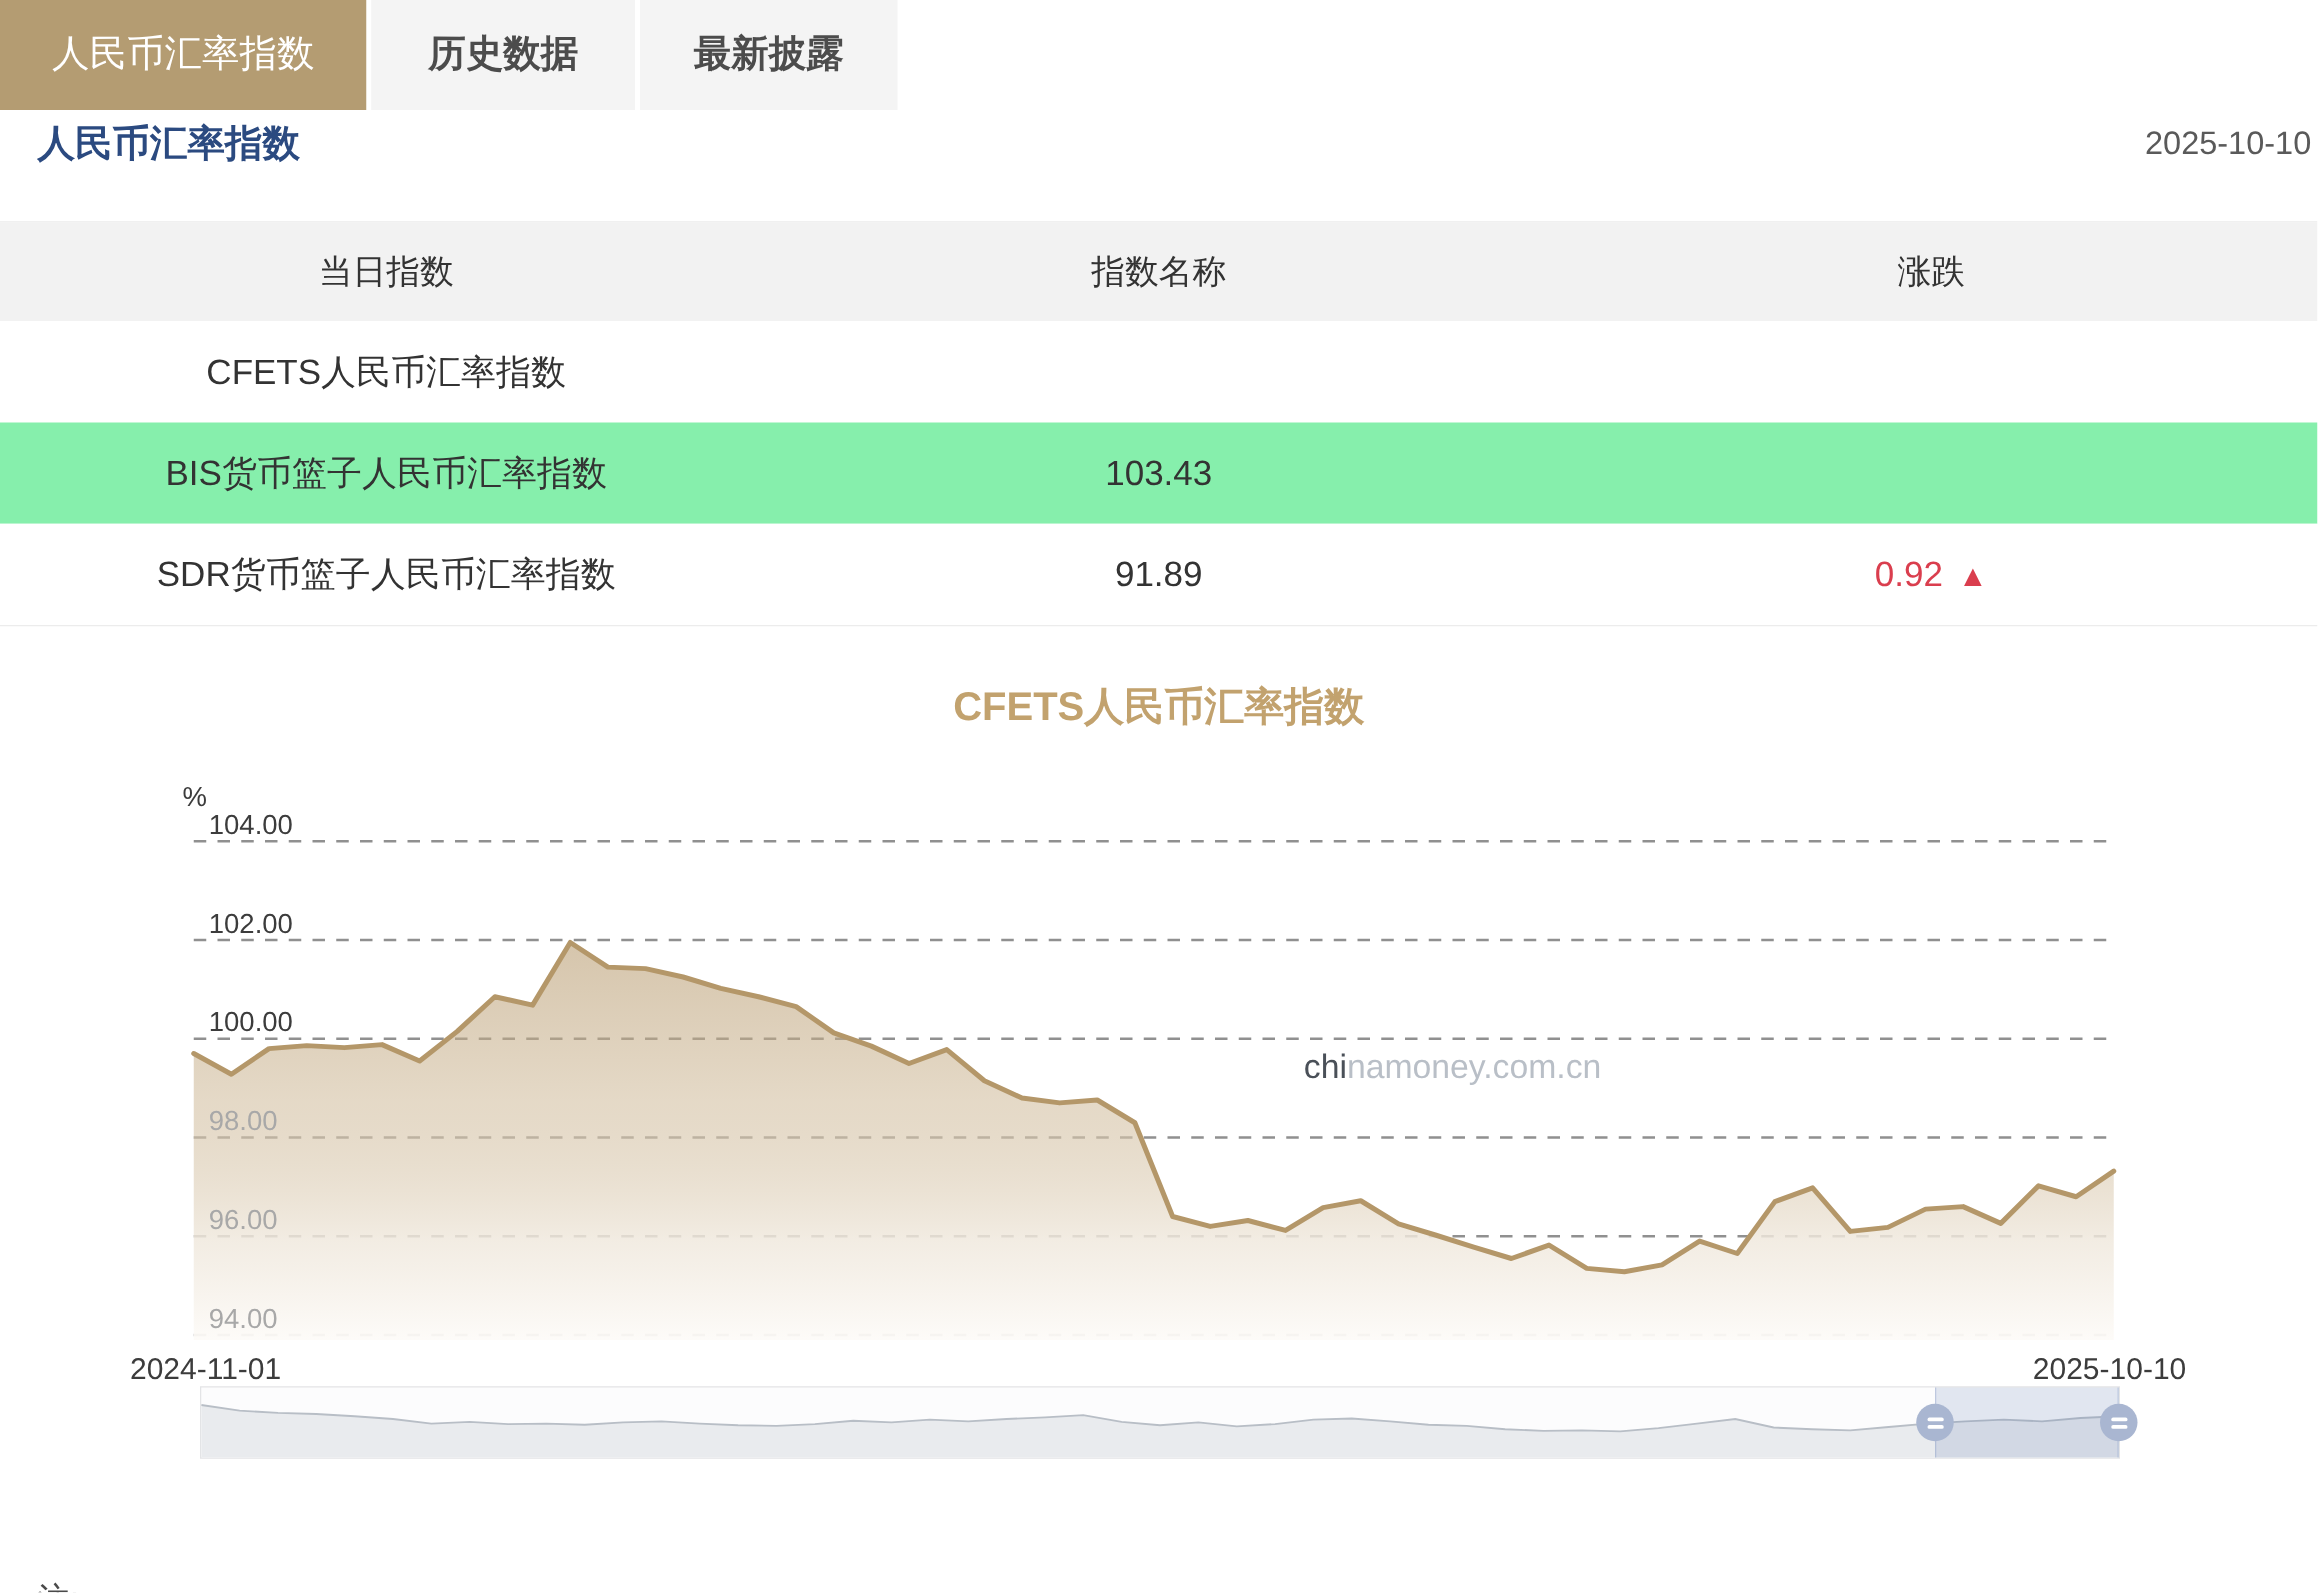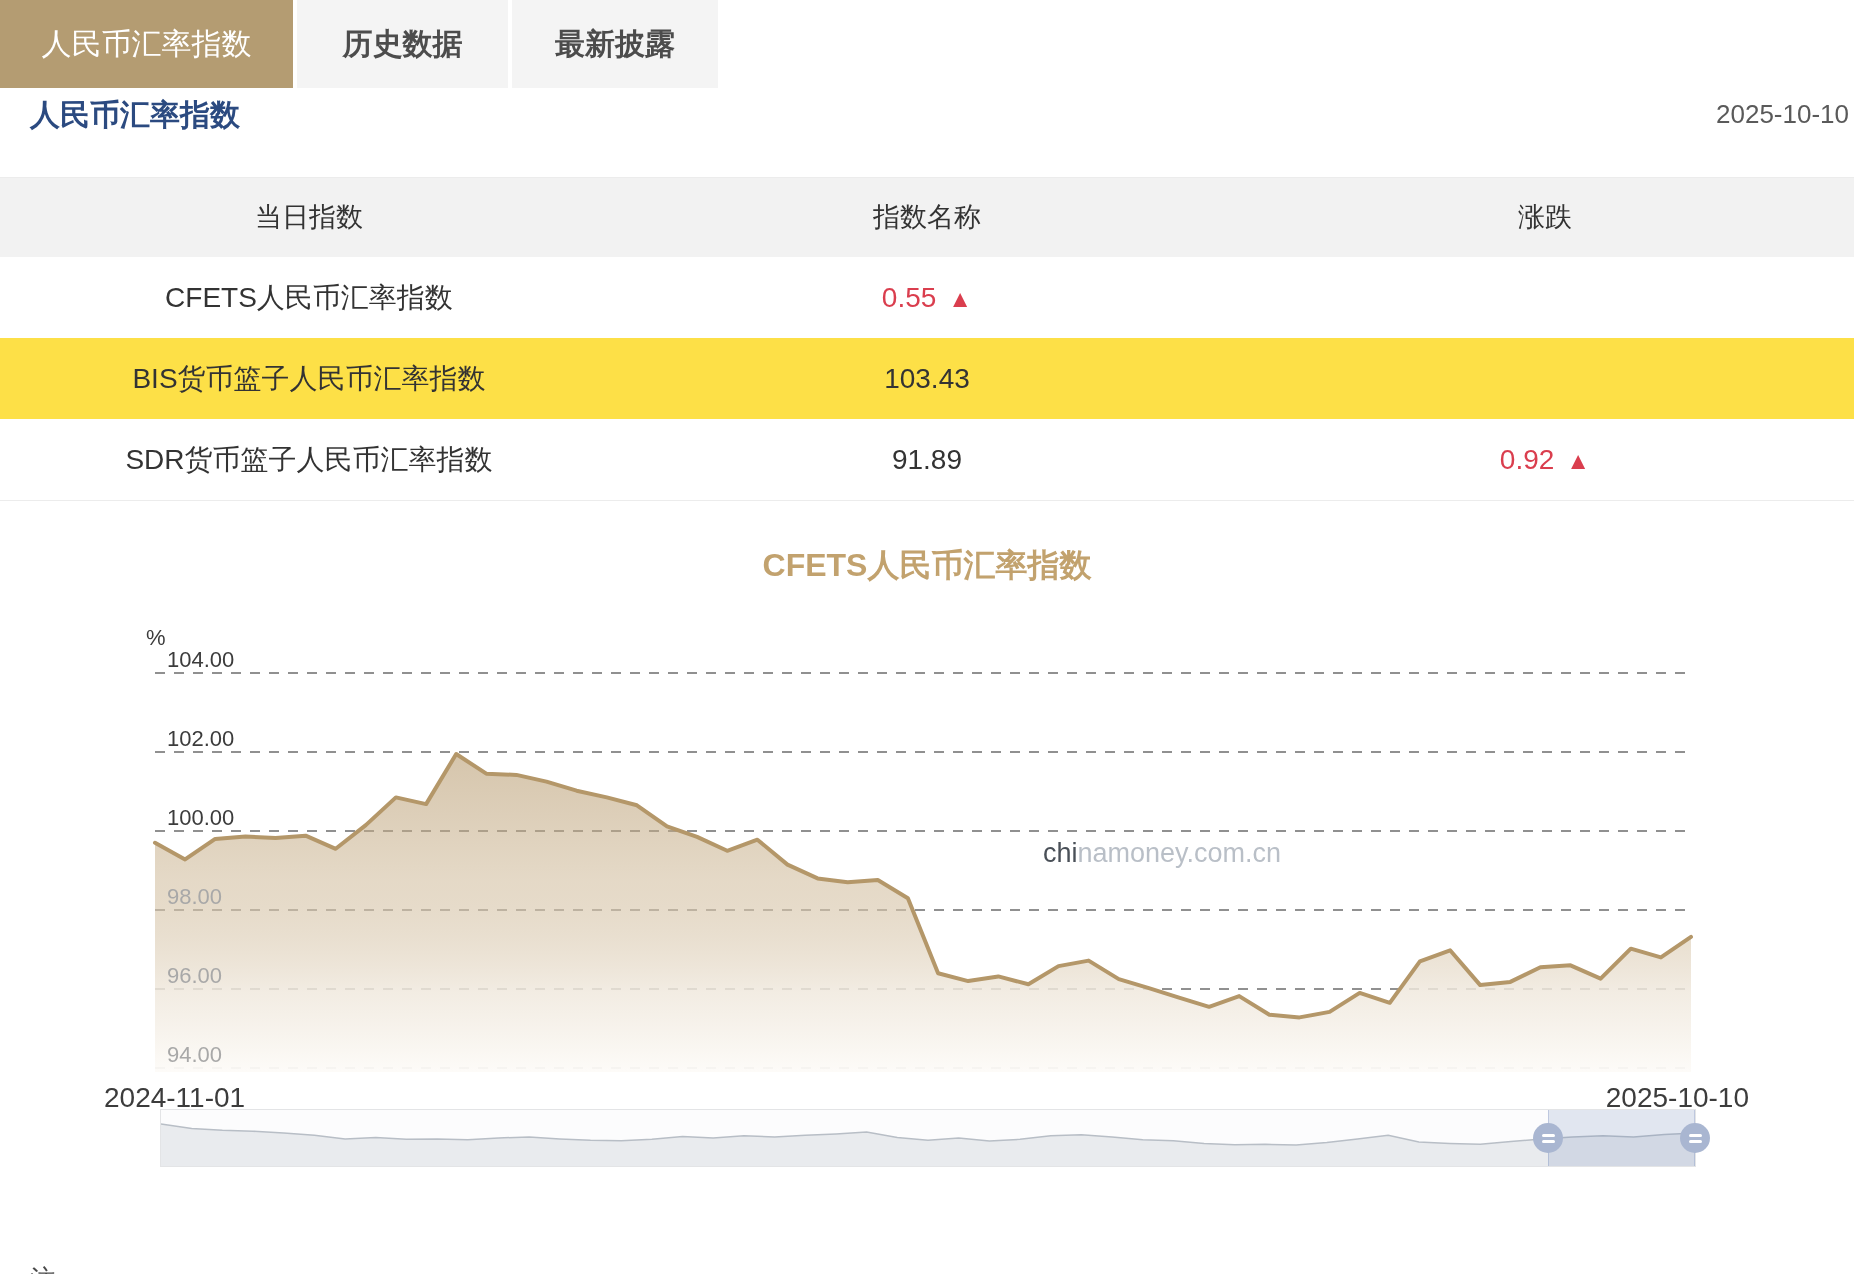--- a/index.html
+++ b/index.html
@@ -13,29 +13,29 @@
   .tab.active{background:#b49c72;color:#ffffff;}
   .tab.inactive{background:#f4f4f4;color:#4c4c4c;margin-left:4px;font-weight:bold;}
   
   .heading{position:absolute;left:30px;top:95px;font-size:30px;font-weight:bold;color:#2b4a80;}
   .date{position:absolute;right:17px;top:99px;font-size:26px;color:#5a5a5a;}
   
   .idx-table{position:absolute;top:177px;left:0;width:1854px;border-top:1px solid #ececec;border-bottom:1px solid #ececec;}
   .trow{display:flex;width:100%;}
   .trow.head{background:#f2f2f2;height:79px;line-height:79px;font-size:27px;color:#333;}
   .trow.body{height:81px;line-height:81px;font-size:28px;color:#333;background:#fff;}
-  .trow.body.alt{background:#fde047;align-items:center;}
+  .trow.body.alt{background:#86efac;align-items:center;}
   .tcell{width:33.333%;text-align:center;white-space:nowrap;}
   .chg{color:#da3e4e;}
   .tri{color:#da3e4e;font-size:24px;margin-left:12px;}
   
   .chart-title{position:absolute;top:544px;left:0;width:1854px;text-align:center;
     font-size:32px;font-weight:600;color:#c2a26e;}
   #chart{position:absolute;top:600px;left:0;}
-  .xlab{position:absolute;top:1082px;font-size:28px;color:#3c3c3c;}
+  .xlab{position:absolute;top:1082px;font-size:24px;color:#3c3c3c;}
   .xlab.start{left:104px;}
   .xlab.end{right:117px;}
   
   .navigator{position:absolute;top:1109px;left:160px;width:1536px;height:58px;
     background:#fcfcfd;border:1px solid #e3e4e6;box-sizing:border-box;}
   #nav-svg{position:absolute;top:0;left:0;}
   .nav-sel{position:absolute;top:0;height:56px;background:rgba(108,134,184,0.18);
     border-left:1px solid rgba(108,134,184,0.30);border-right:1px solid rgba(108,134,184,0.30);
     box-sizing:border-box;}
   .nav-handle{position:absolute;width:30px;height:30px;border-radius:50%;background:#a9b6d1;
@@ -60,23 +60,20 @@
 
   <div class="idx-table">
     <div class="trow head" id="thead">
         <span class="tcell">当日指数</span>
         <span class="tcell">指数名称</span>
         <span class="tcell">涨跌</span>
       </div>
     <div id="tbody">
   <div class="trow body">
     <span class="tcell">CFETS人民币汇率指数</span>
-    <span class="tcell">
-      <span class="chg">0.55</span><span class="tri">▲</span>
-    </span>
   </div>
 
   <div class="trow body alt">
     <span class="tcell">BIS货币篮子人民币汇率指数</span>
     <span class="tcell">103.43</span>
   </div>
 
   <div class="trow body">
     <span class="tcell">SDR货币篮子人民币汇率指数</span>
     <span class="tcell">91.89</span>

